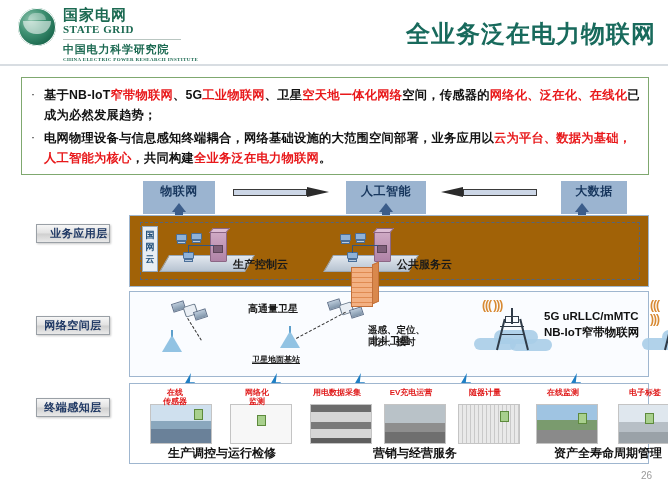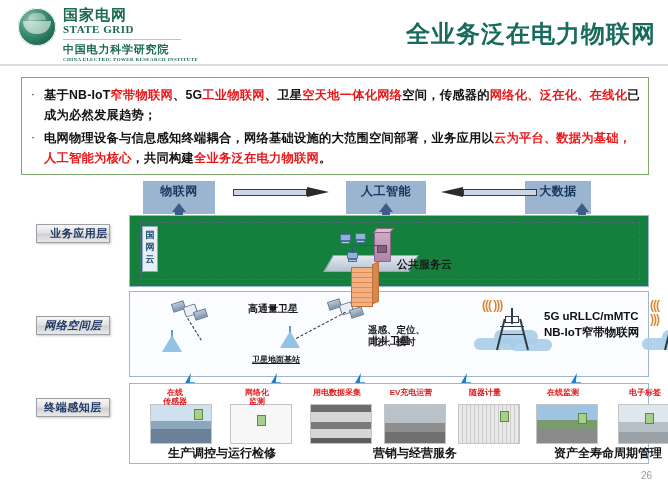--- a/index.html
+++ b/index.html
@@ -57,21 +57,21 @@
   .diagram { position: absolute; left: 21px; top: 179px; width: 628px; height: 285px; }
 
   
   .concept-row { position: absolute; left: 0; top: 0; width: 628px; height: 31px; }
   .badge {
     position: absolute; top: 2px; height: 33px; line-height: 21px; text-align: center;
     background: #9bb4d0; color: #17365d; font-size: 12px; font-weight: bold; letter-spacing: .5px;
   }
   .badge-iot { left: 122px; width: 72px; }
   .badge-ai  { left: 325px; width: 80px; }
-  .badge-bd  { left: 504px; width: 66px; text-align: center; }
+  .badge-bd  { left: 540px; width: 66px; text-align: center; }
 
   .flow-arrow { position: absolute; top: 8px; height: 11px; }
   .flow-arrow .shaft { position: absolute; top: 2px; height: 7px; background: #ccd6e6; border: 1px solid #3a3a3a; }
   .flow-arrow .head {
     position: absolute; top: 0; width: 0; height: 0;
     border-top: 5.5px solid transparent; border-bottom: 5.5px solid transparent;
   }
   .arrow-right { left: 212px; width: 96px; }
   .arrow-right .shaft { left: 0; width: 74px; }
   .arrow-right .head { left: 74px; border-left: 22px solid #2b2b2b; }
@@ -91,26 +91,26 @@
 
   
   .layer-label {
     position: absolute; left: 15px; width: 74px; height: 19px;
     background: linear-gradient(#f6f6f6 0%, #e2e2e2 48%, #cfcfcf 52%, #e9e9e9 100%);
     border: 1px solid #9aa0a6; color: #1f3864; font-size: 11px; font-weight: bold;
     text-align: center; line-height: 17px; letter-spacing: .5px;
     box-shadow: 1px 1px 2px rgba(0,0,0,.22);
   }
   .ll-1 { top: 45px; padding-left: 12px; }
-  .ll-2 { top: 137px; font-style: italic; }
+  .ll-2 { top: 137px; }
   .ll-3 { top: 219px; }
 
   
   .panel { position: absolute; left: 108px; width: 520px; background: #fdfdfd; border: 1px solid #9fb6cf; }
-  .p-biz { top: 36px; height: 72px; background: #15803d; }
+  .p-biz { top: 36px; height: 72px; background: #a16207; }
   .p-net { top: 112px; height: 86px; background: #fafcff; }
   .p-term{ top: 204px; height: 81px; background: #ffffff; }
 
   .dashed-box {
     position: absolute; left: 10px; top: 6px; right: 8px; bottom: 6px;
     border: 1px dashed #55657a;
   }
 
   
   .cloud-node { position: absolute; width: 122px; height: 46px; }
@@ -278,20 +278,43 @@
     </div>
 
   <div class="layer-label ll-1">业务应用层</div>
   <div class="layer-label ll-2">网络空间层</div>
   <div class="layer-label ll-3">终端感知层</div>
 
   <div class="panel p-biz">
     <div class="dashed-box"></div>
     <div class="gwcloud">国网云</div>
 
+    <div class="cloud-node cn-1">
+      <div class="platform"></div>
+      <div class="pc pc-a">
+          <div class="scr"></div>
+          <div class="base"></div>
+        </div>
+      <div class="pc pc-b">
+          <div class="scr"></div>
+          <div class="base"></div>
+        </div>
+      <div class="pc pc-c">
+          <div class="scr"></div>
+          <div class="base"></div>
+        </div>
+      <div class="srv">
+          <div class="body"></div>
+          <div class="top"></div>
+          <div class="led"></div>
+        </div>
+      <div class="wire" style="left:24px;top:15px;width:26px;height:1px;"></div>
+      <div class="wire" style="left:24px;top:15px;width:1px;height:8px;"></div>
+      <div class="cloud-name">生产控制云</div>
+    </div>
 
     <div class="cloud-node cn-2">
       <div class="platform"></div>
       <div class="pc pc-a">
           <div class="scr"></div>
           <div class="base"></div>
         </div>
       <div class="pc pc-b">
           <div class="scr"></div>
           <div class="base"></div>

